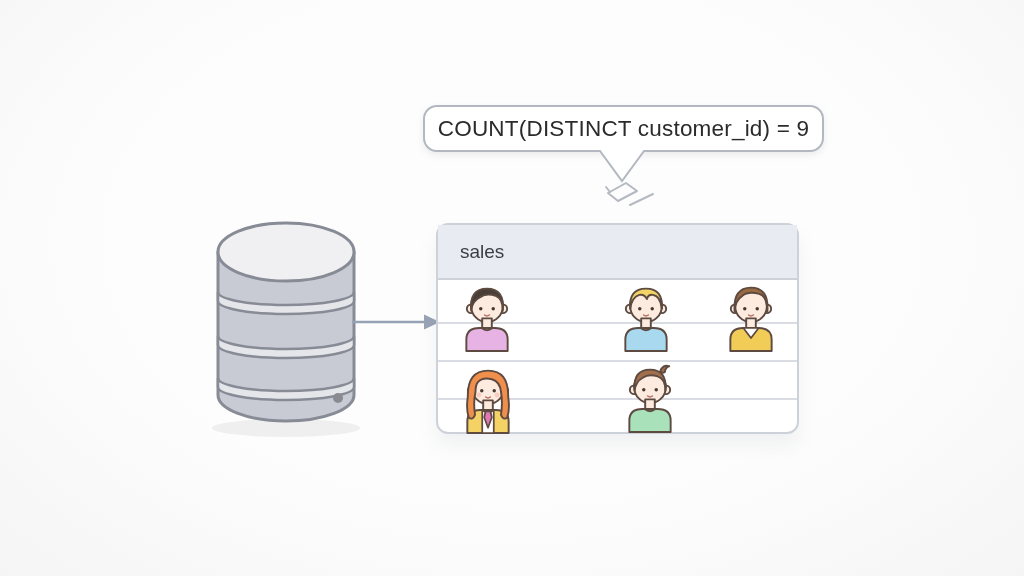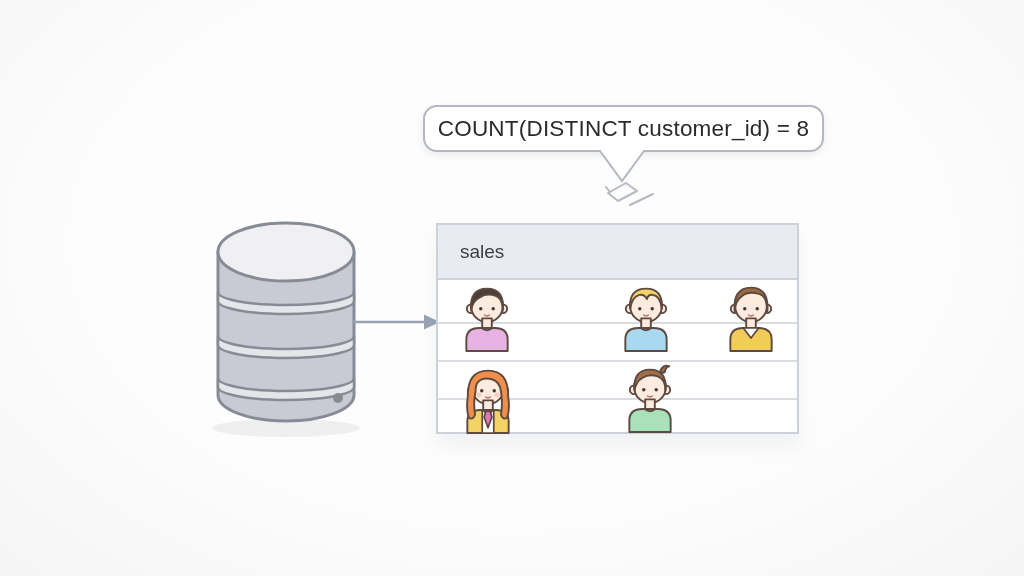--- a/index.html
+++ b/index.html
@@ -25,21 +25,21 @@
 
   
   .db { left:208px; top:212px; }
 
   
   .arrow { left:352px; top:310px; }
 
   
   .table {
     left:436px; top:223px; width:363px; height:211px; box-sizing:border-box;
-    background:#ffffff; border:2px solid var(--table-border); border-radius:0;
+    background:#ffffff; border:2px solid var(--table-border); border-radius:12px;
     box-shadow:0 12px 18px rgba(150,155,165,0.12);
   }
   .table-header {
     height:55px; box-sizing:border-box; background:var(--table-header-bg);
     border-bottom:2px solid var(--table-border);
     display:flex; align-items:center; padding-left:22px;
     font-size:19px; color:var(--table-title-text);
   }
   .row-line {
     position:absolute; left:0; right:0; height:1.5px; background:var(--grid-line);
@@ -55,21 +55,21 @@
   .whitef { fill:#ffffff; }
   .blush { fill:#f8cdbf; }
   .glyph-stroke { stroke:#b5b9c1; stroke-width:2; fill:none; stroke-linecap:round; stroke-linejoin:round; }
 </style>
 </head>
 <body>
 
 <div class="canvas">
 
   <div class="abs callout">
-    <span>COUNT(DISTINCT customer_id) = 8</span>
+    <span>COUNT(DISTINCT customer_id) = 9</span>
   </div>
   <svg class="abs callout-tail" width="48" height="34" viewBox="0 0 48 34">
     <polygon points="2,0 46,0 24,31" fill="#ffffff"></polygon>
     <path d="M2 1 L24 31 L46 1" fill="none" stroke="var(--bubble-border)" stroke-width="2" stroke-linecap="round"></path>
   </svg>
   <svg class="abs pen-glyph" width="64" height="36" viewBox="0 0 64 36">
     <path class="glyph-stroke" d="M8 16 L26 6 L37 14 L18 24 Z"></path>
     <path class="glyph-stroke" d="M6 10 L10 15"></path>
     <path class="glyph-stroke" d="M30 28 L53 17"></path>
   </svg>

